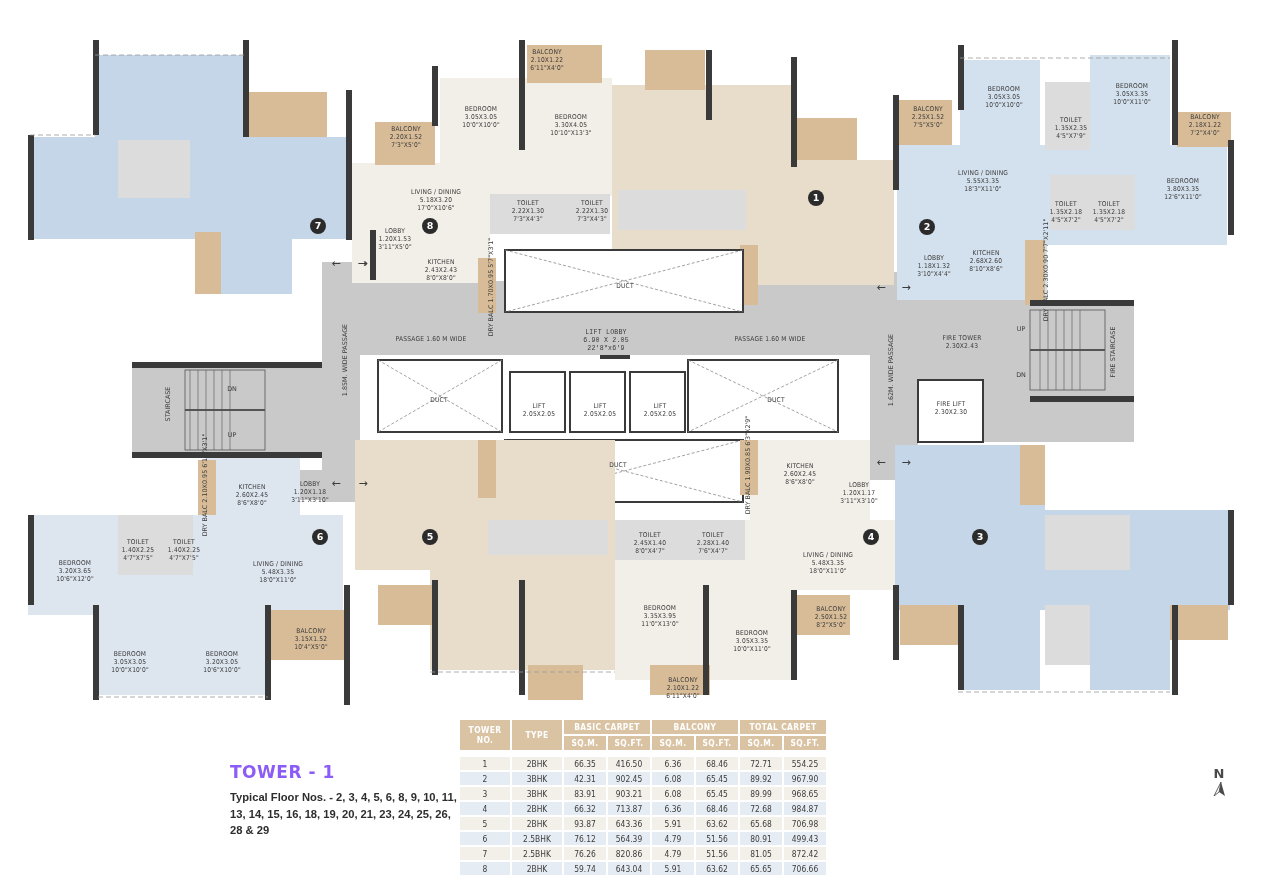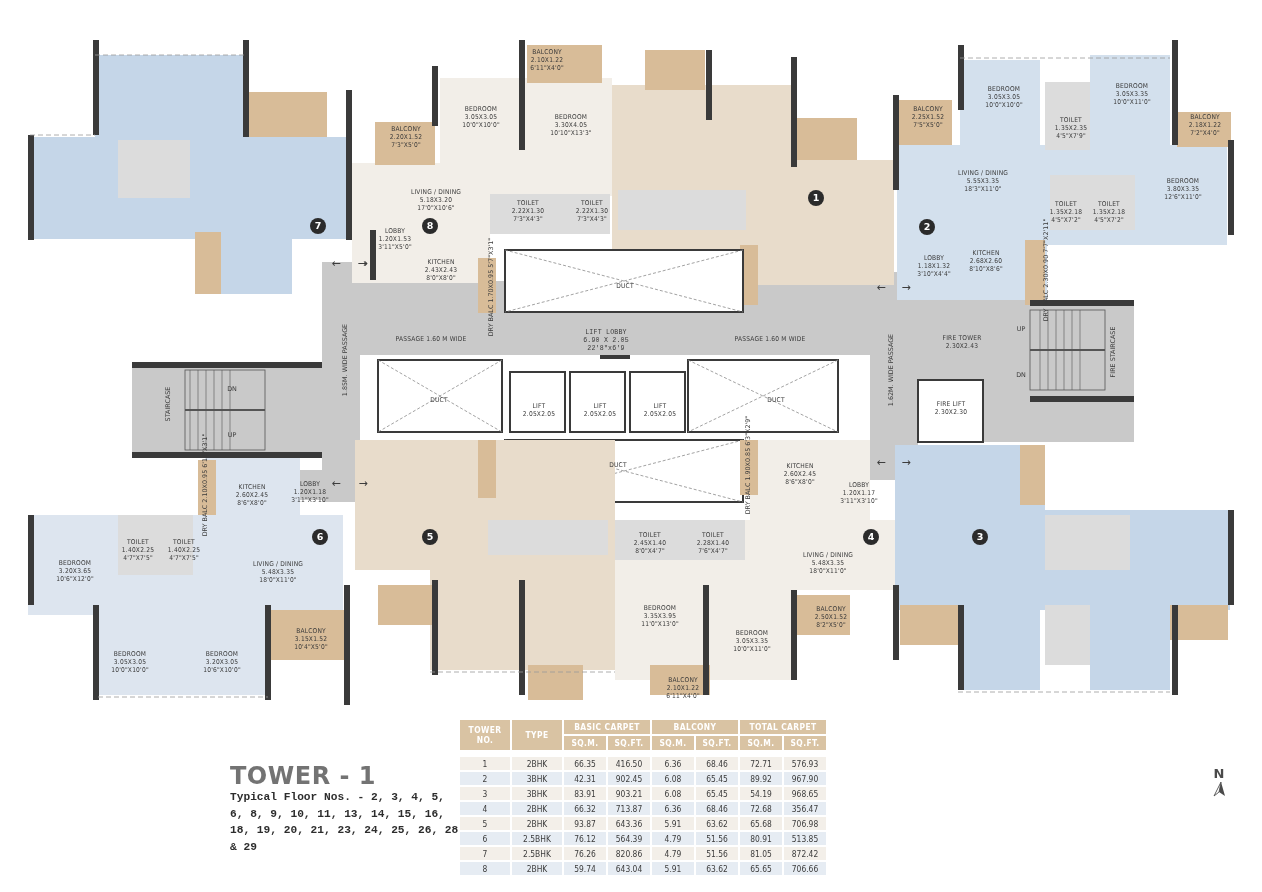--- a/index.html
+++ b/index.html
@@ -3,22 +3,22 @@
 <meta charset="utf-8">
 <style>
   html,body{margin:0;padding:0;background:#ffffff;}
   body{width:1262px;height:892px;position:relative;overflow:hidden;font-family:"DejaVu Sans Mono","Liberation Mono",monospace;}
   #plan{position:absolute;left:0;top:0;width:1262px;height:892px;}
   .lbl{position:absolute;text-align:center;font-family:"DejaVu Sans Condensed","DejaVu Sans",sans-serif;font-size:6.6px;line-height:8.2px;color:#3a3a3a;letter-spacing:0.2px;white-space:nowrap;transform:translateX(-50%);}
   .lbl .n{display:block;}
   .vlbl{position:absolute;font-family:"DejaVu Sans",sans-serif;font-size:6.4px;color:#3a3a3a;white-space:nowrap;transform-origin:center;}
   .flatnum{position:absolute;width:16px;height:16px;border-radius:50%;background:#2b2b2b;color:#fff;font-family:"DejaVu Sans",sans-serif;font-weight:bold;font-size:9.5px;line-height:16px;text-align:center;transform:translate(-50%,-50%);}
   .arrow{position:absolute;font-family:"DejaVu Sans",sans-serif;font-size:11px;color:#3d3d3d;transform:translate(-50%,-50%);}
-  #tower-title{position:absolute;left:230px;top:762px;font-family:"DejaVu Sans",sans-serif;font-weight:bold;font-size:24px;color:#737373;letter-spacing:0.5px;}
-  #floor-list{position:absolute;left:230px;top:789px;width:230px;font-family:Liberation Mono, monospace;font-weight:bold;font-size:11.2px;line-height:16.5px;color:#2d2d2d;}
+  #tower-title{position:absolute;left:230px;top:762px;font-family:"DejaVu Sans",sans-serif;font-weight:bold;font-size:17px;color:#8b5cf6;letter-spacing:0.5px;}
+  #floor-list{position:absolute;left:230px;top:789px;width:230px;font-family:Liberation Sans, sans-serif;font-weight:bold;font-size:11.2px;line-height:16.5px;color:#2d2d2d;}
   #area-table{position:absolute;left:458px;top:718px;border-collapse:separate;border-spacing:2px 2px;font-family:"DejaVu Sans Condensed","DejaVu Sans",sans-serif;font-size:8.4px;}
   #area-table th{background:#d9c3a3;color:#ffffff;font-weight:bold;padding:0;height:14px;text-align:center;letter-spacing:0.4px;}
   #area-table td{height:13px;text-align:center;color:#3c3c3c;padding:0;}
   #area-table tr.odd td{background:#f3efe9;}
   #area-table tr.even td{background:#e6ecf3;}
   #area-table tr.gap td{height:3px;background:transparent;}
   #north{position:absolute;left:1207px;top:767px;width:24px;text-align:center;}
   #north .N{font-family:"DejaVu Sans",sans-serif;font-weight:bold;font-size:13px;color:#4a4a4a;display:block;line-height:14px;}
 </style>
 </head>
@@ -501,71 +501,71 @@
         <td colspan="8"></td>
       </tr>
       <tr class="odd">
         <td>1</td>
         <td>2BHK</td>
         <td>66.35</td>
         <td>416.50</td>
         <td>6.36</td>
         <td>68.46</td>
         <td>72.71</td>
-        <td>576.93</td>
+        <td>554.25</td>
       </tr>
       <tr class="even">
         <td>2</td>
         <td>3BHK</td>
         <td>42.31</td>
         <td>902.45</td>
         <td>6.08</td>
         <td>65.45</td>
         <td>89.92</td>
         <td>967.90</td>
       </tr>
       <tr class="odd">
         <td>3</td>
         <td>3BHK</td>
         <td>83.91</td>
         <td>903.21</td>
         <td>6.08</td>
         <td>65.45</td>
-        <td>54.19</td>
+        <td>89.99</td>
         <td>968.65</td>
       </tr>
       <tr class="even">
         <td>4</td>
         <td>2BHK</td>
         <td>66.32</td>
         <td>713.87</td>
         <td>6.36</td>
         <td>68.46</td>
         <td>72.68</td>
-        <td>356.47</td>
+        <td>984.87</td>
       </tr>
       <tr class="odd">
         <td>5</td>
         <td>2BHK</td>
         <td>93.87</td>
         <td>643.36</td>
         <td>5.91</td>
         <td>63.62</td>
         <td>65.68</td>
         <td>706.98</td>
       </tr>
       <tr class="even">
         <td>6</td>
         <td>2.5BHK</td>
         <td>76.12</td>
         <td>564.39</td>
         <td>4.79</td>
         <td>51.56</td>
         <td>80.91</td>
-        <td>513.85</td>
+        <td>499.43</td>
       </tr>
       <tr class="odd">
         <td>7</td>
         <td>2.5BHK</td>
         <td>76.26</td>
         <td>820.86</td>
         <td>4.79</td>
         <td>51.56</td>
         <td>81.05</td>
         <td>872.42</td>

